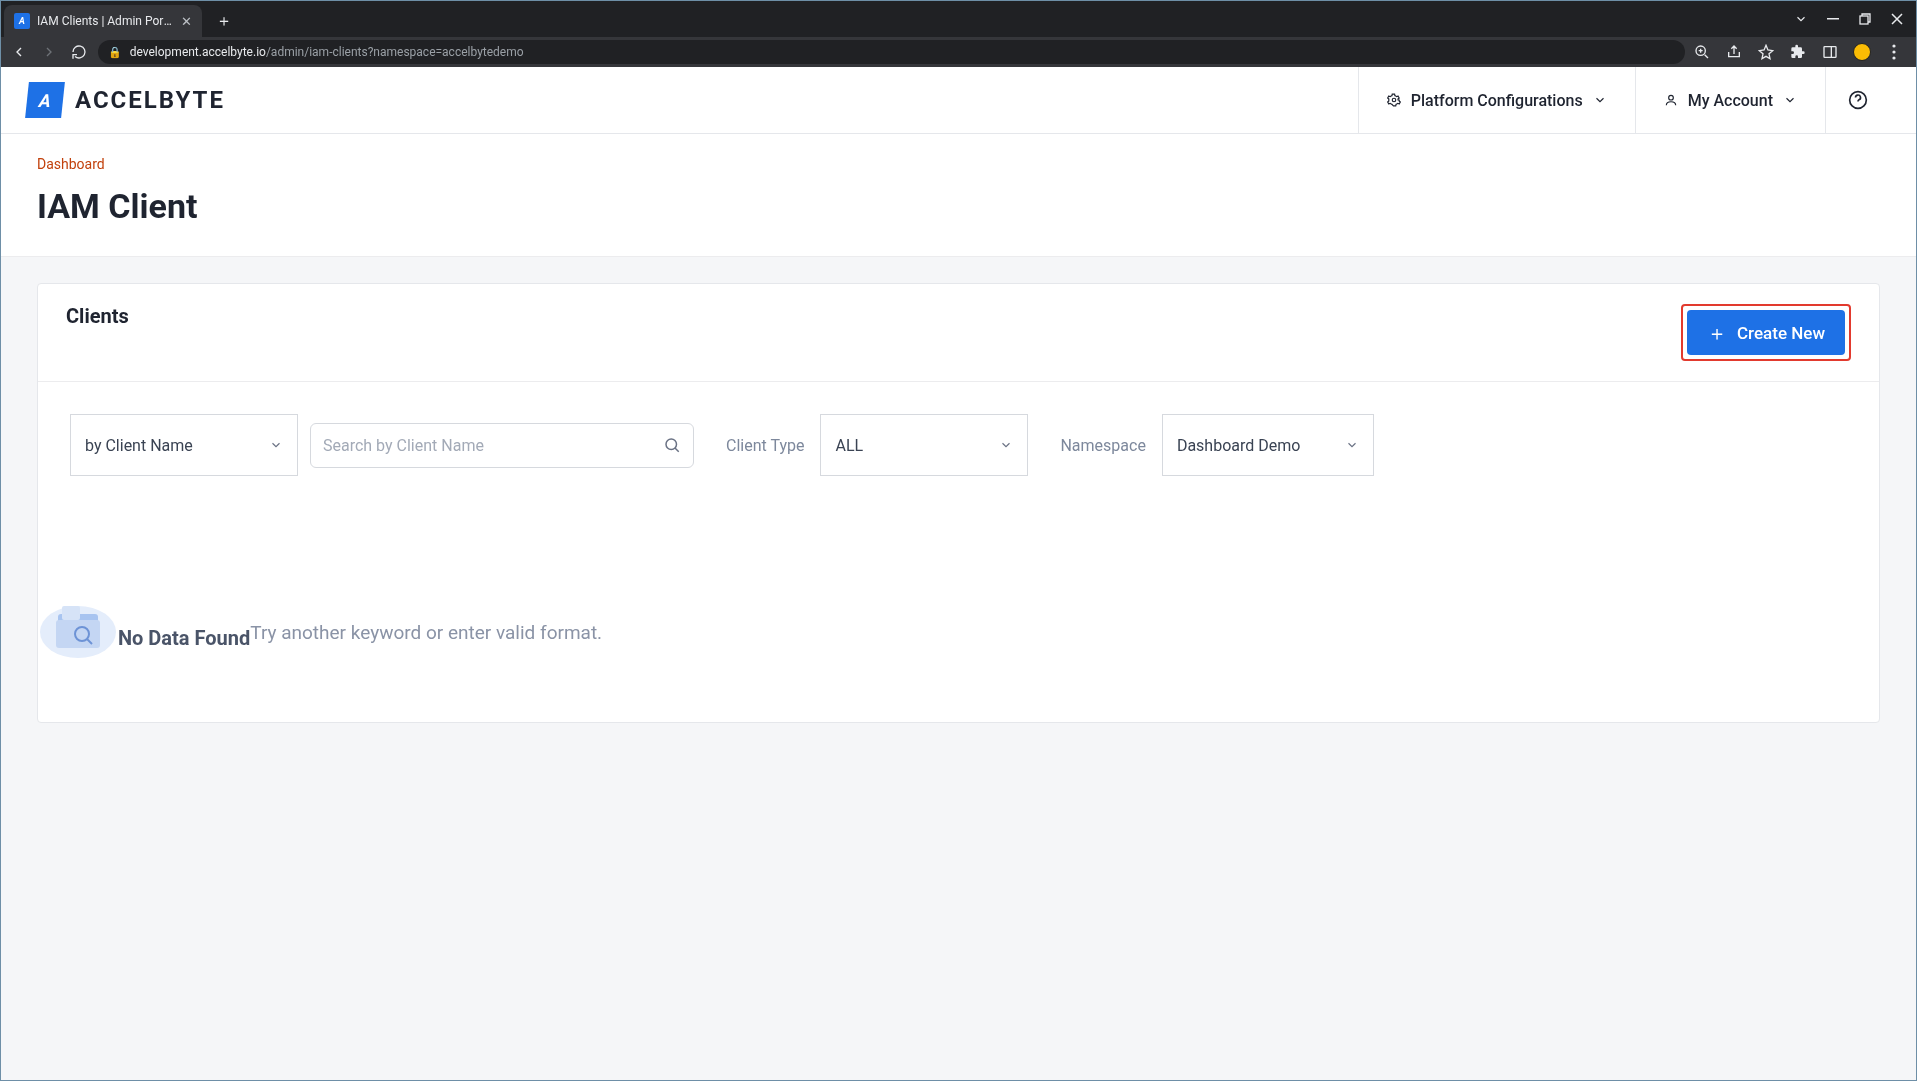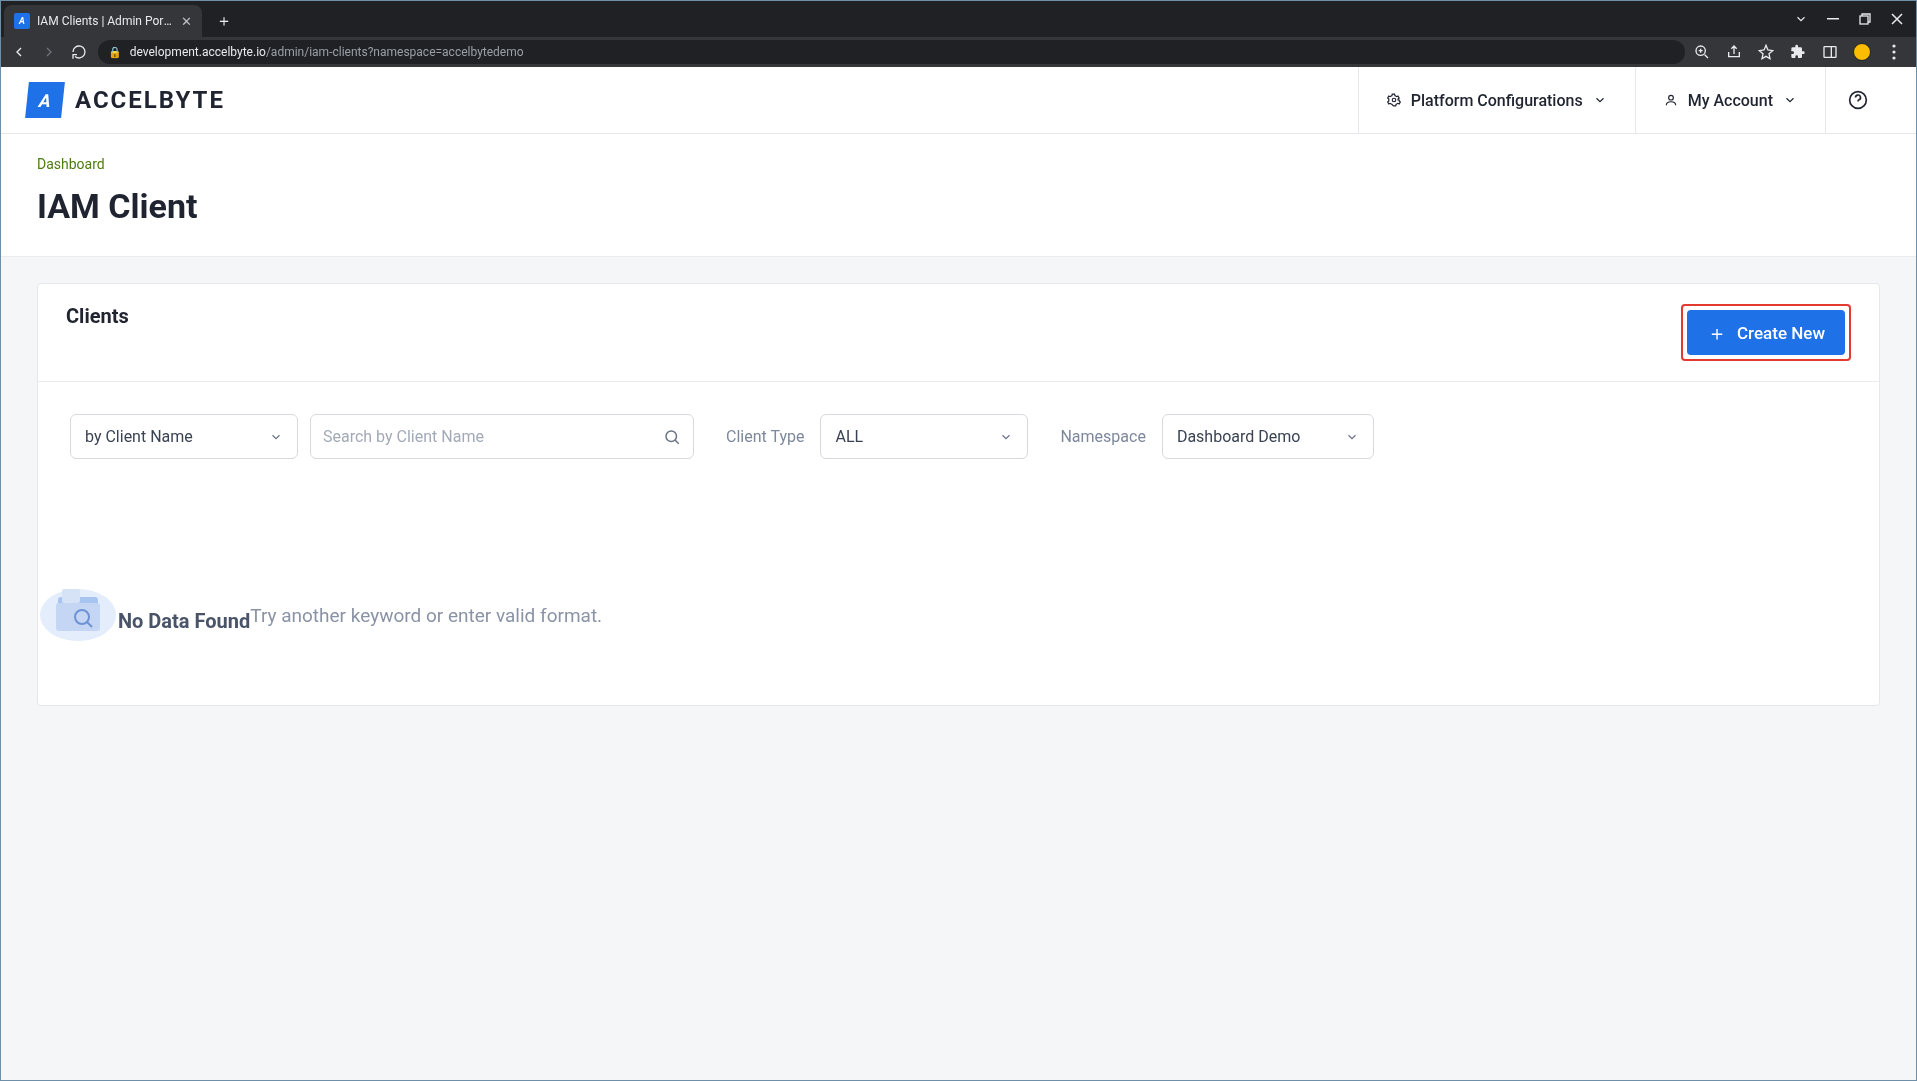--- a/index.html
+++ b/index.html
@@ -33,35 +33,35 @@
   .app-header { height:67px; border-bottom:1px solid #e5e7eb; display:flex; align-items:center; padding:0 26px; }
   .brand { display:flex; align-items:center; gap:12px; }
   .brand-mark { width:36px; height:36px; background:#1e71e6; transform:skewX(-6deg); display:flex; align-items:center; justify-content:center; color:#fff; font-weight:bold; font-size:18px; font-style:italic; }
   .brand-word { font-size:24px; font-weight:700; letter-spacing:2px; color:#1f2430; }
   .header-spacer { flex:1; }
   .header-item { height:67px; padding:0 28px; border-left:1px solid #e5e7eb; display:flex; align-items:center; gap:10px; color:#1f2430; font-size:16px; font-weight:500; }
   .header-item.small { padding:0 22px; }
   .chev { width:14px; height:14px; }
 
   .sub-header { padding:22px 36px 30px; border-bottom:1px solid #ececee; background:#fff; }
-  .breadcrumb { color:#4d7c0f; font-size:14px; margin-bottom:14px; }
+  .breadcrumb { color:#c2410c; font-size:14px; margin-bottom:14px; }
   .page-title { font-size:34px; font-weight:700; color:#1f2430; }
 
   .body-area { background:#f5f6f8; padding:26px 36px; height:calc(100% - 67px - 121px); }
 
   .card { background:#fff; border:1px solid #e5e7eb; border-radius:4px; }
   .card-head { display:flex; align-items:flex-start; justify-content:space-between; padding:20px 28px; border-bottom:1px solid #ececee; }
   .card-title { font-size:20px; font-weight:700; color:#1f2430; }
 
   .highlight-frame { border:2px solid #e23a2e; border-radius:4px; padding:4px; }
   .btn-primary { background:#1e71e6; color:#fff; border:none; border-radius:4px; height:45px; padding:0 20px; font-size:17px; font-weight:500; display:flex; align-items:center; gap:10px; }
   .btn-primary .plus { font-size:20px; line-height:1; }
 
   .filters { padding:32px 32px 0; display:flex; align-items:center; gap:12px; }
-  .select { height:45px; border:1px solid #d6d9de; border-radius:6px; display:flex; align-items:center; justify-content:space-between; padding:0 14px; color:#3a4353; font-size:16px; background:#fff; }
+  .select { height:62px; border:1px solid #d6d9de; border-radius:0; display:flex; align-items:center; justify-content:space-between; padding:0 14px; color:#3a4353; font-size:16px; background:#fff; }
   .select.w1 { width:228px; }
   .select.w2 { width:208px; }
   .select.w3 { width:212px; }
   .search-wrap { height:45px; width:384px; border:1px solid #d6d9de; border-radius:6px; display:flex; align-items:center; padding:16px 12px; gap:8px; }
   .search-wrap input { flex:1; border:none; outline:none; font-size:16px; color:#3a4353; }
   .search-wrap input::placeholder { color:#a3aab7; }
   .filter-label { color:#7d889c; font-size:16px; margin-left:20px; margin-right:4px; }
 
   .empty { display:flex; flex-direction:row; align-items:center; padding:120px 0 60px; }
   .empty-title { font-size:20px; font-weight:700; color:#4a5468; margin-top:18px; }

